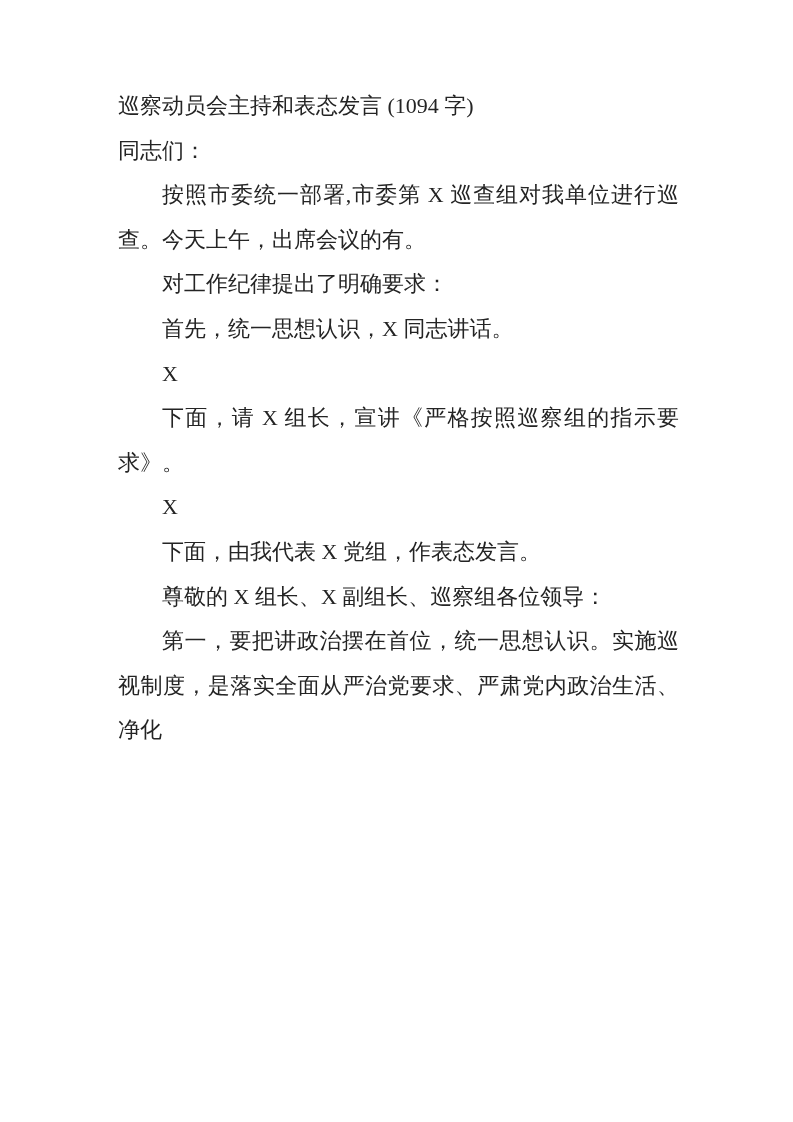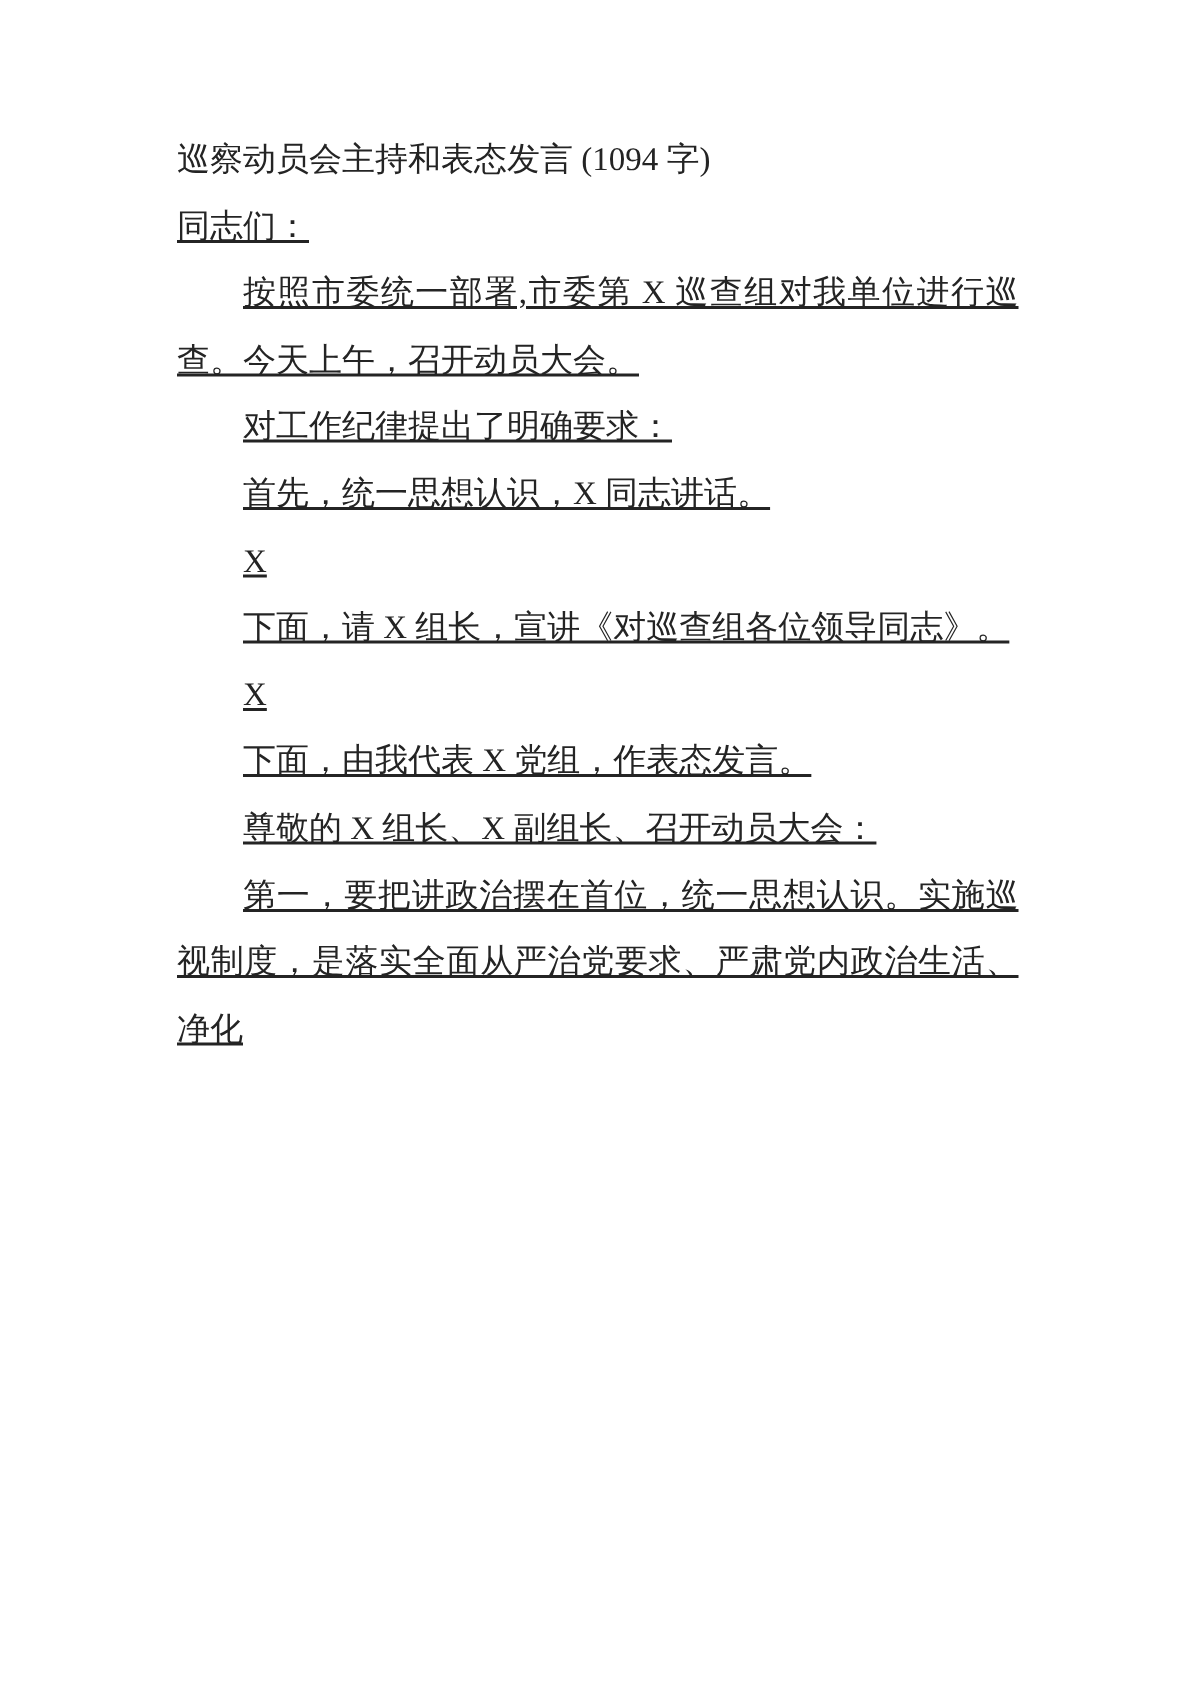--- a/index.html
+++ b/index.html
@@ -21,36 +21,35 @@
     overflow: hidden;
   }
   .title {
     margin: 0;
     font-weight: normal;
     text-align: left;
   }
   .para {
     margin: 0;
     text-align: justify;
-    text-decoration: underline;
   }
   .para.indent {
     text-indent: 2em;
   }
 </style>
 </head>
 <body>
 
 <div class="page">
   <p class="title">巡察动员会主持和表态发言 (1094 字)</p>
   <div id="paragraphs">
       <p class="para">同志们：</p>
-      <p class="para indent">按照市委统一部署,市委第 X 巡查组对我单位进行巡查。今天上午，召开动员大会。</p>
+      <p class="para indent">按照市委统一部署,市委第 X 巡查组对我单位进行巡查。今天上午，出席会议的有。</p>
       <p class="para indent">对工作纪律提出了明确要求：</p>
       <p class="para indent">首先，统一思想认识，X 同志讲话。</p>
       <p class="para indent">X</p>
-      <p class="para indent">下面，请 X 组长，宣讲《对巡查组各位领导同志》。</p>
+      <p class="para indent">下面，请 X 组长，宣讲《严格按照巡察组的指示要求》。</p>
       <p class="para indent">X</p>
       <p class="para indent">下面，由我代表 X 党组，作表态发言。</p>
-      <p class="para indent">尊敬的 X 组长、X 副组长、召开动员大会：</p>
+      <p class="para indent">尊敬的 X 组长、X 副组长、巡察组各位领导：</p>
       <p class="para indent">第一，要把讲政治摆在首位，统一思想认识。实施巡视制度，是落实全面从严治党要求、严肃党内政治生活、净化</p>
     </div>
 </div>
 
 </body></html>

